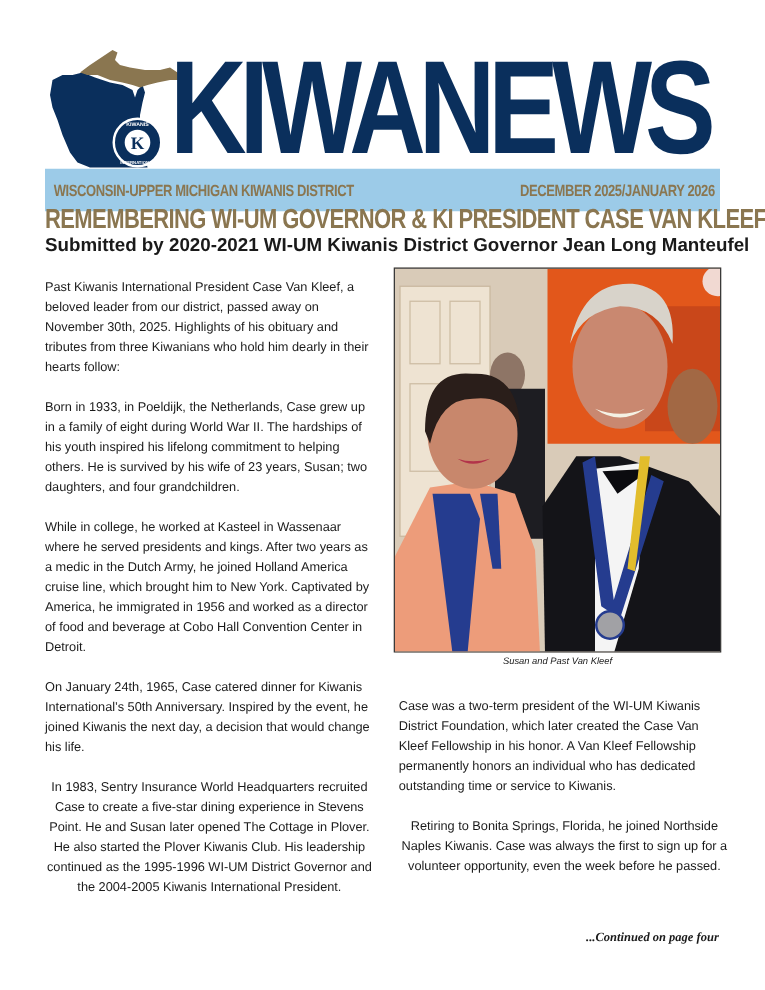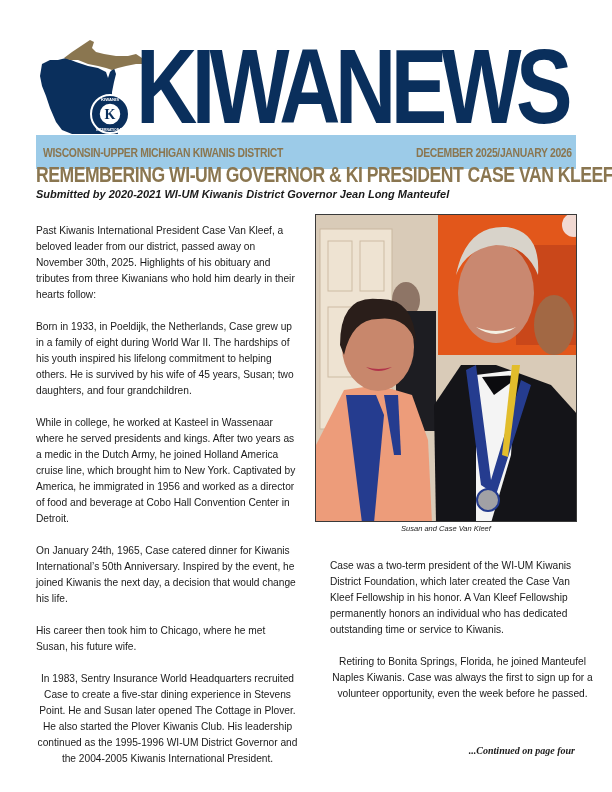--- a/index.html
+++ b/index.html
@@ -33,28 +33,28 @@
 
   
   .headline {
     position: absolute; left: 36px; top: 162px;
     font-family: "Liberation Sans", sans-serif; font-weight: bold;
     font-size: 22px; color: #8a7650; letter-spacing: -0.6px;
     transform: scaleX(0.80); transform-origin: left top; white-space: nowrap;
   }
   .byline {
     position: absolute; left: 36px; top: 188px;
-    font-family: "Liberation Sans", sans-serif; font-weight: bold; font-style: italic;
-    font-size: 11px; color: #1a1a1a; white-space: nowrap;
+    font-family: "Liberation Sans", sans-serif; font-weight: bold; 
+    font-size: 15px; color: #1a1a1a; white-space: nowrap;
   }
 
   
   .col { position: absolute; font-size: 10.2px; line-height: 16px; color: #1a1a1a; margin-top: 13px; }
   .col-left { left: 36px; top: 210px; width: 263px; }
-  .col-right { left: 330px; top: 545px; width: 265px; }
+  .col-right { left: 319px; top: 545px; width: 265px; }
   .col p { margin-bottom: 16px; }
   .col p:last-child { margin-bottom: 0; text-align: center; }
 
   
   .photo {
     position: absolute; left: 315px; top: 214px; width: 262px; height: 308px;
     border: 1px solid #3a3a3a; overflow: hidden;
     background: #d8cfc2;
   }
   .caption {
@@ -89,24 +89,23 @@
     <span class="band-text band-left">WISCONSIN-UPPER MICHIGAN KIWANIS DISTRICT</span>
     <span class="band-text band-right">DECEMBER 2025/JANUARY 2026</span>
   </div>
 </div>
 
 <div class="headline">REMEMBERING WI-UM GOVERNOR &amp; KI PRESIDENT CASE VAN KLEEF</div>
 <div class="byline">Submitted by 2020-2021 WI-UM Kiwanis District Governor Jean Long Manteufel</div>
 
 <div class="col col-left">
   <p>Past Kiwanis International President Case Van Kleef, a beloved leader from our district, passed away on November 30th, 2025. Highlights of his obituary and tributes from three Kiwanians who hold him dearly in their hearts follow:</p>
-  <p>Born in 1933, in Poeldijk, the Netherlands, Case grew up in a family of eight during World War II. The hardships of his youth inspired his lifelong commitment to helping others. He is survived by his wife of 45 years, Susan; two daughters, and four grandchildren.</p>
+  <p>Born in 1933, in Poeldijk, the Netherlands, Case grew up in a family of eight during World War II. The hardships of his youth inspired his lifelong commitment to helping others. He is survived by his wife of 23 years, Susan; two daughters, and four grandchildren.</p>
   <p>While in college, he worked at Kasteel in Wassenaar where he served presidents and kings. After two years as a medic in the Dutch Army, he joined Holland America cruise line, which brought him to New York. Captivated by America, he immigrated in 1956 and worked as a director of food and beverage at Cobo Hall Convention Center in Detroit.</p>
   <p>On January 24th, 1965, Case catered dinner for Kiwanis International’s 50th Anniversary. Inspired by the event, he joined Kiwanis the next day, a decision that would change his life.</p>
-  <p>His career then took him to Chicago, where he met Susan, his future wife.</p>
   <p>In 1983, Sentry Insurance World Headquarters recruited Case to create a five-star dining experience in Stevens Point. He and Susan later opened The Cottage in Plover. He also started the Plover Kiwanis Club. His leadership continued as the 1995-1996 WI-UM District Governor and the 2004-2005 Kiwanis International President.</p>
 </div>
 
 <div class="photo">
   <svg width="262" height="308" viewBox="0 0 262 308">
 
     <rect x="0" y="0" width="262" height="308" fill="#d9cbb8"></rect>
     <rect x="4" y="14" width="72" height="200" fill="#eee3d2" stroke="#c9b89f" stroke-width="1"></rect>
     <rect x="12" y="26" width="24" height="50" fill="none" stroke="#cdbca3"></rect>
     <rect x="44" y="26" width="24" height="50" fill="none" stroke="#cdbca3"></rect>
@@ -135,20 +134,20 @@
 
     <path d="M0,230 L28,175 L62,170 L96,180 L112,225 L116,308 L0,308 Z" fill="#ed9c7a"></path>
     <path d="M30,180 L46,308 L58,308 L68,200 L60,180 Z" fill="#253c8f"></path>
     <path d="M68,180 L78,240 L85,240 L82,180 Z" fill="#253c8f"></path>
 
     <ellipse cx="62" cy="132" rx="36" ry="44" fill="#c8876c"></ellipse>
     <path d="M24,130 Q24,80 62,84 Q98,82 100,128 Q90,100 62,104 Q36,104 28,140 Z" fill="#2a1e1a"></path>
     <path d="M50,152 Q62,160 76,152 Q62,156 50,152 Z" fill="#b2344a"></path>
   </svg>
 </div>
-<div class="caption">Susan and Case Van Kleef</div>
+<div class="caption">Susan and Past Van Kleef</div>
 
 <div class="col col-right">
   <p>Case was a two-term president of the WI-UM Kiwanis District Foundation, which later created the Case Van Kleef Fellowship in his honor. A Van Kleef Fellowship permanently honors an individual who has dedicated outstanding time or service to Kiwanis.</p>
-  <p>Retiring to Bonita Springs, Florida, he joined Manteufel Naples Kiwanis. Case was always the first to sign up for a volunteer opportunity, even the week before he passed.</p>
+  <p>Retiring to Bonita Springs, Florida, he joined Northside Naples Kiwanis. Case was always the first to sign up for a volunteer opportunity, even the week before he passed.</p>
 </div>
 
 <div class="continued">...Continued on page four</div>
 
 </body></html>

